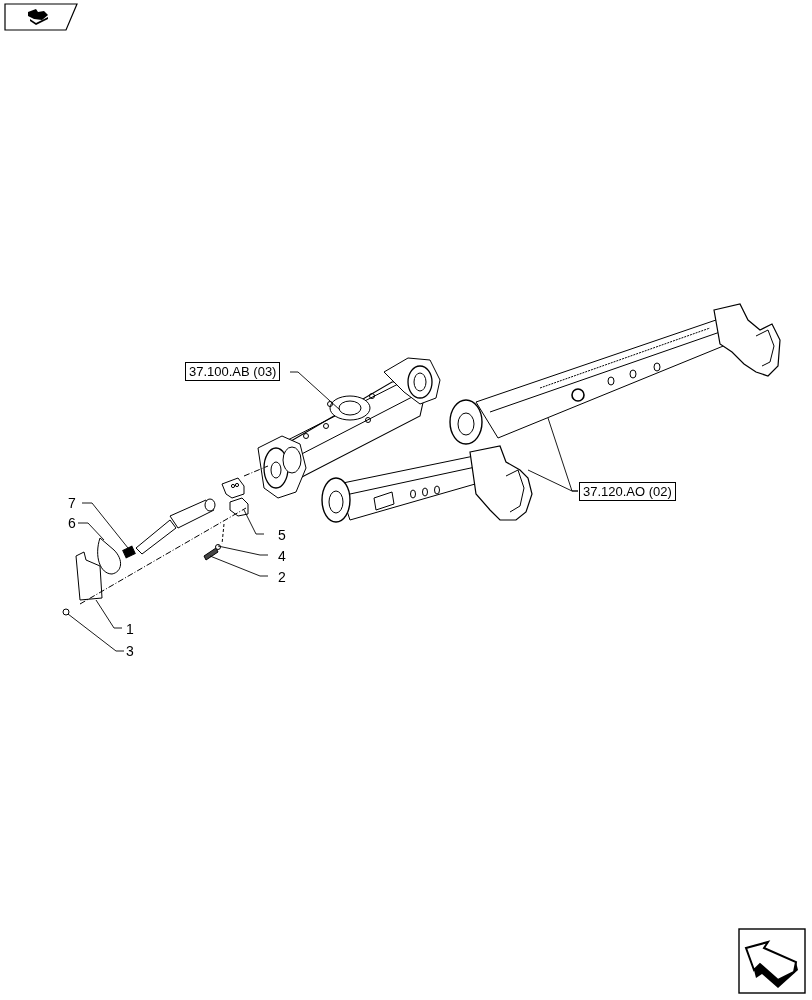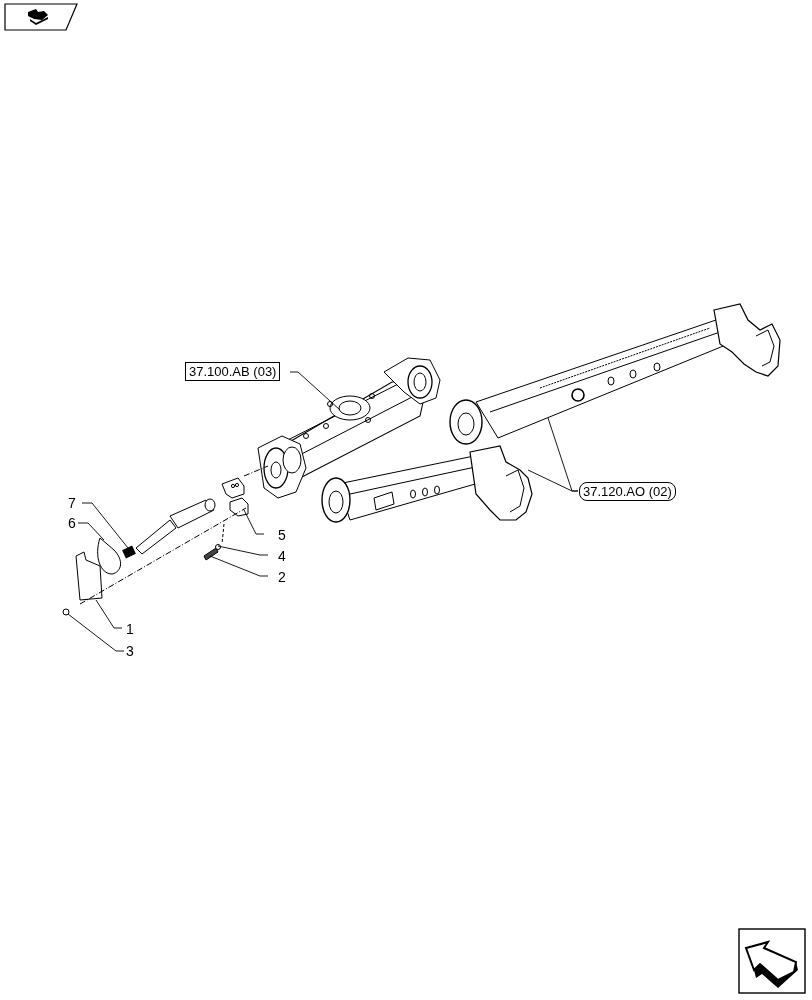--- a/index.html
+++ b/index.html
@@ -116,21 +116,21 @@
     <polyline points="78,523 88,523 104,540"></polyline>
     <polyline points="264,534 256,534 244,510"></polyline>
     <polyline points="268,555 260,555 218,546"></polyline>
     <polyline points="268,576 260,576 210,556"></polyline>
     <polyline points="122,628 114,628 96,600"></polyline>
     <polyline points="124,651 116,651 68,614"></polyline>
   </g>
 </svg>
 
 <div class="ref-box" style="left:185px;top:362px;">37.100.AB (03)</div>
-<div class="ref-box" style="left:579px;top:482px;border-radius:8px;">37.120.AO (02)</div>
+<div class="ref-box" style="left:579px;top:482px;">37.120.AO (02)</div>
 
 <div class="num" style="left:68px;top:496px;">7</div>
 <div class="num" style="left:68px;top:516px;">6</div>
 <div class="num" style="left:278px;top:528px;">5</div>
 <div class="num" style="left:278px;top:549px;">4</div>
 <div class="num" style="left:278px;top:570px;">2</div>
 <div class="num" style="left:126px;top:622px;">1</div>
 <div class="num" style="left:126px;top:644px;">3</div>
 
 </body></html>

